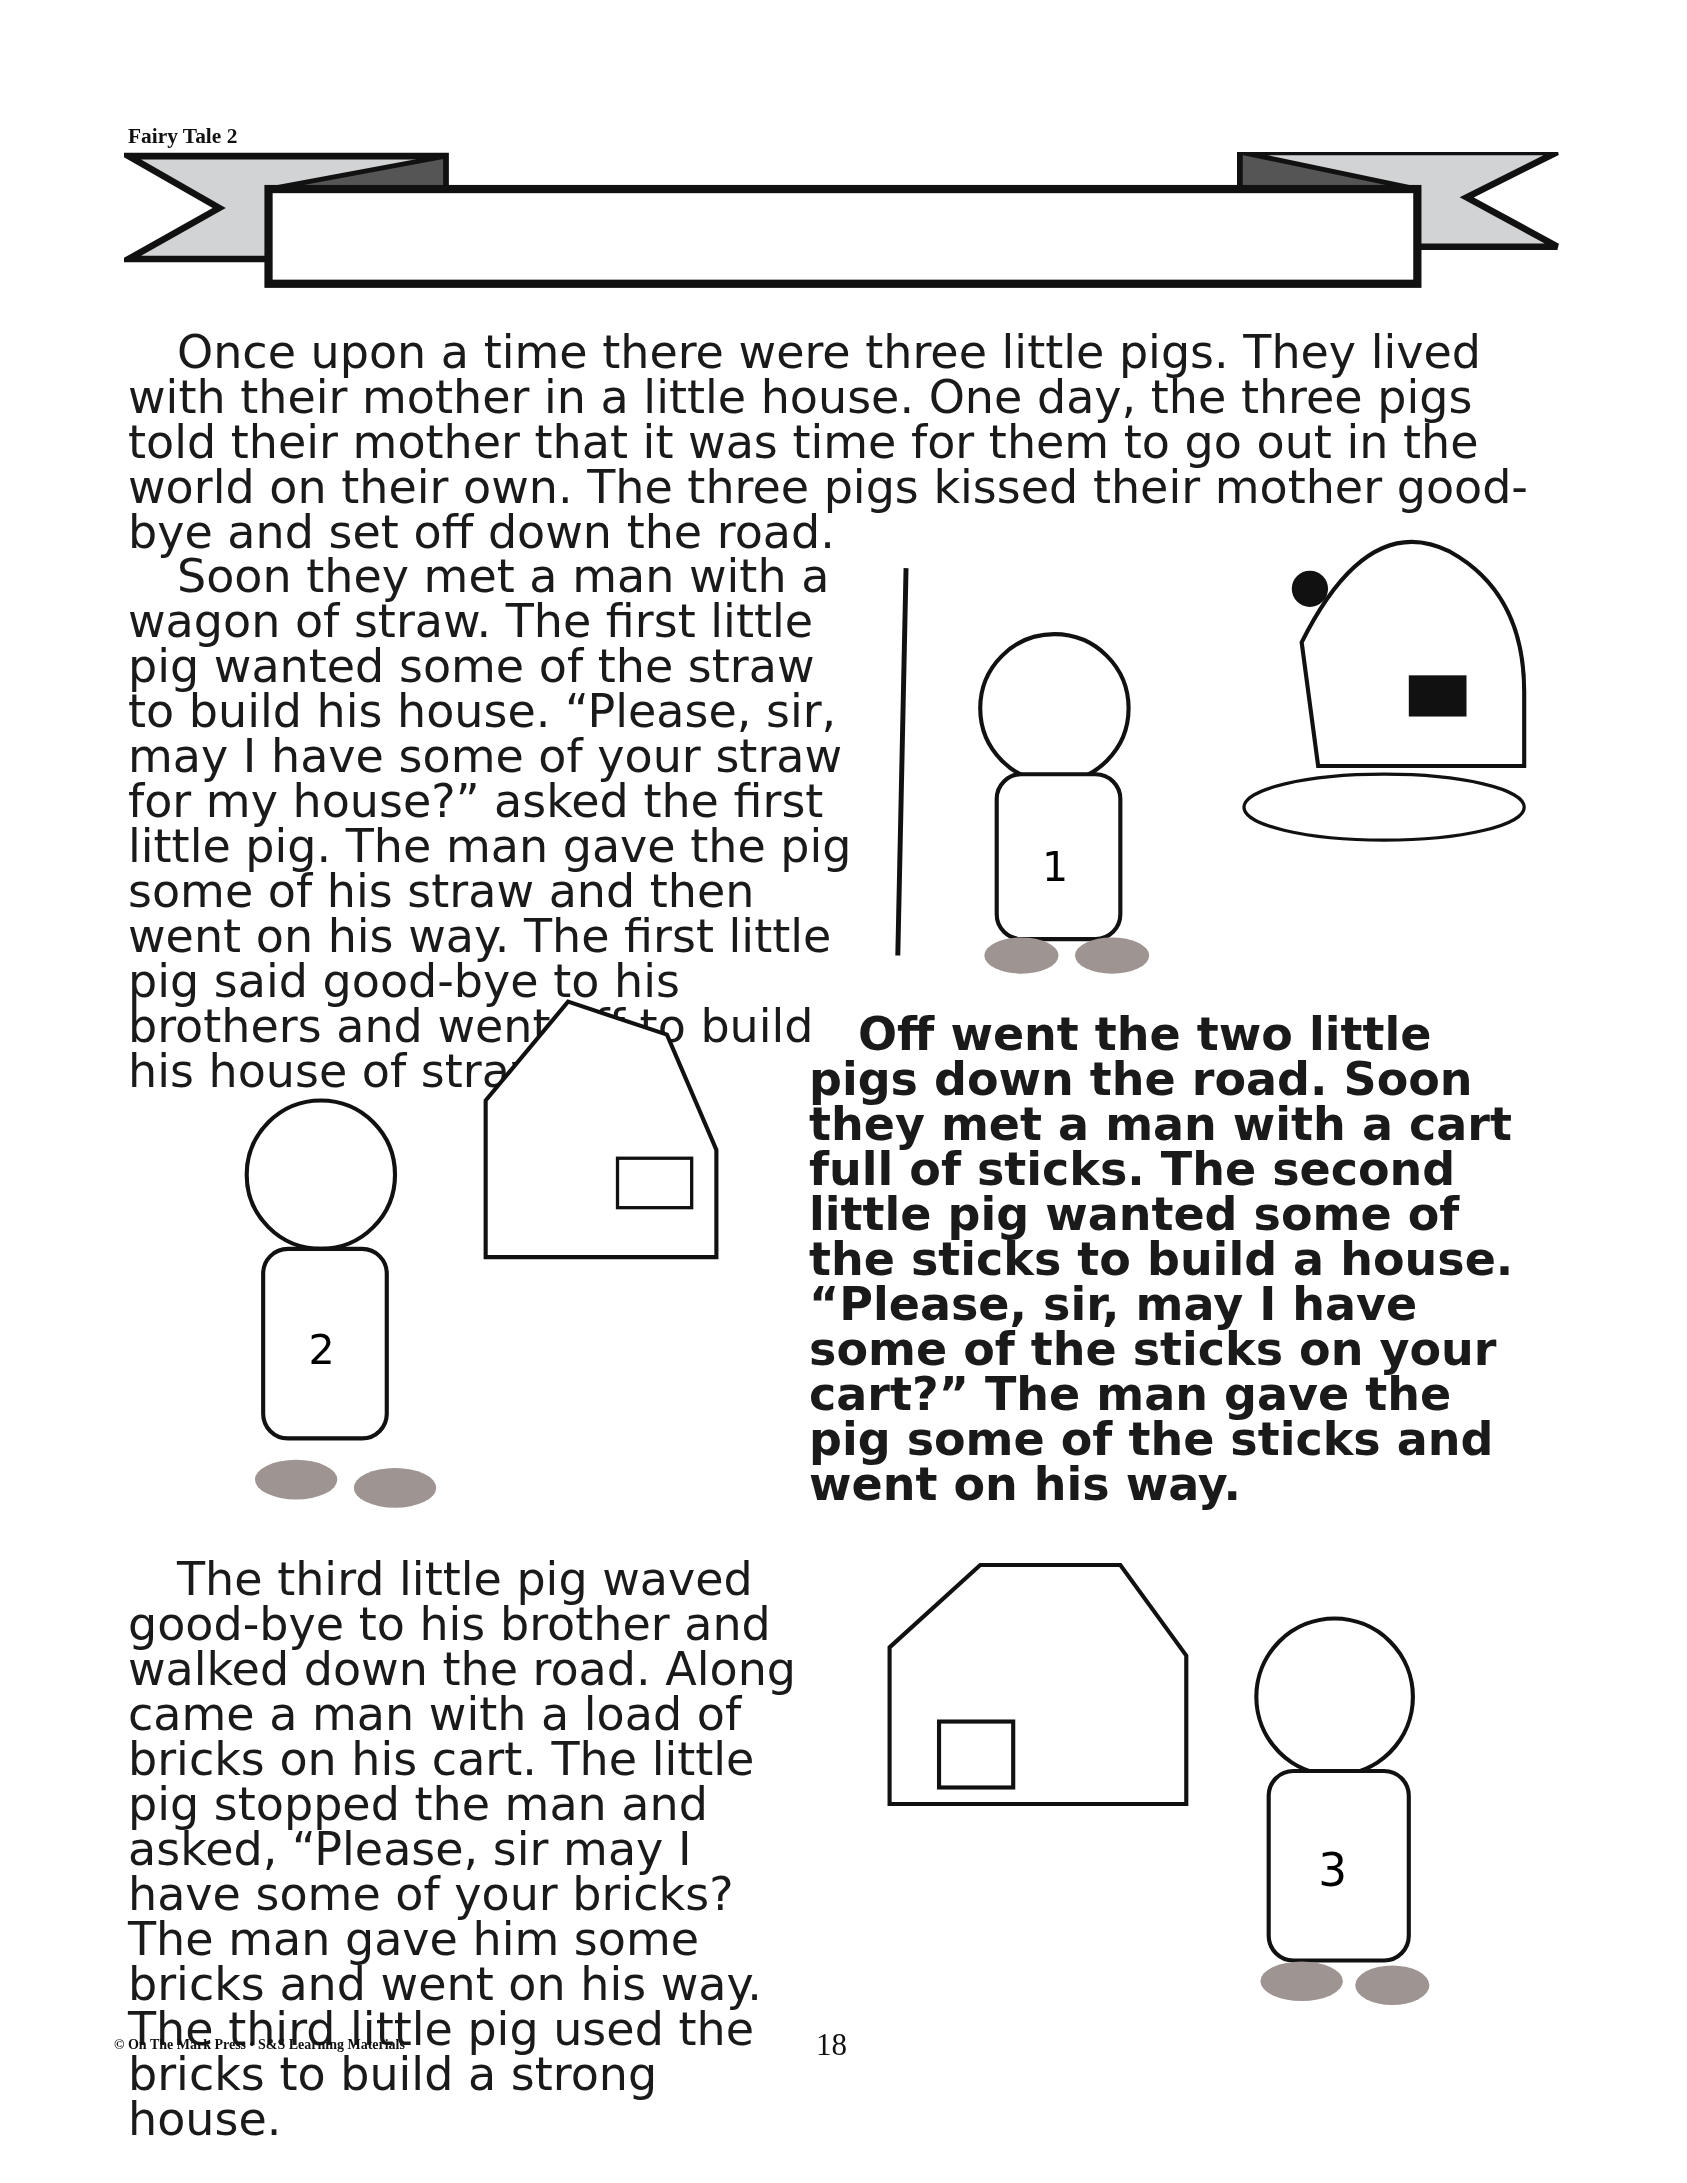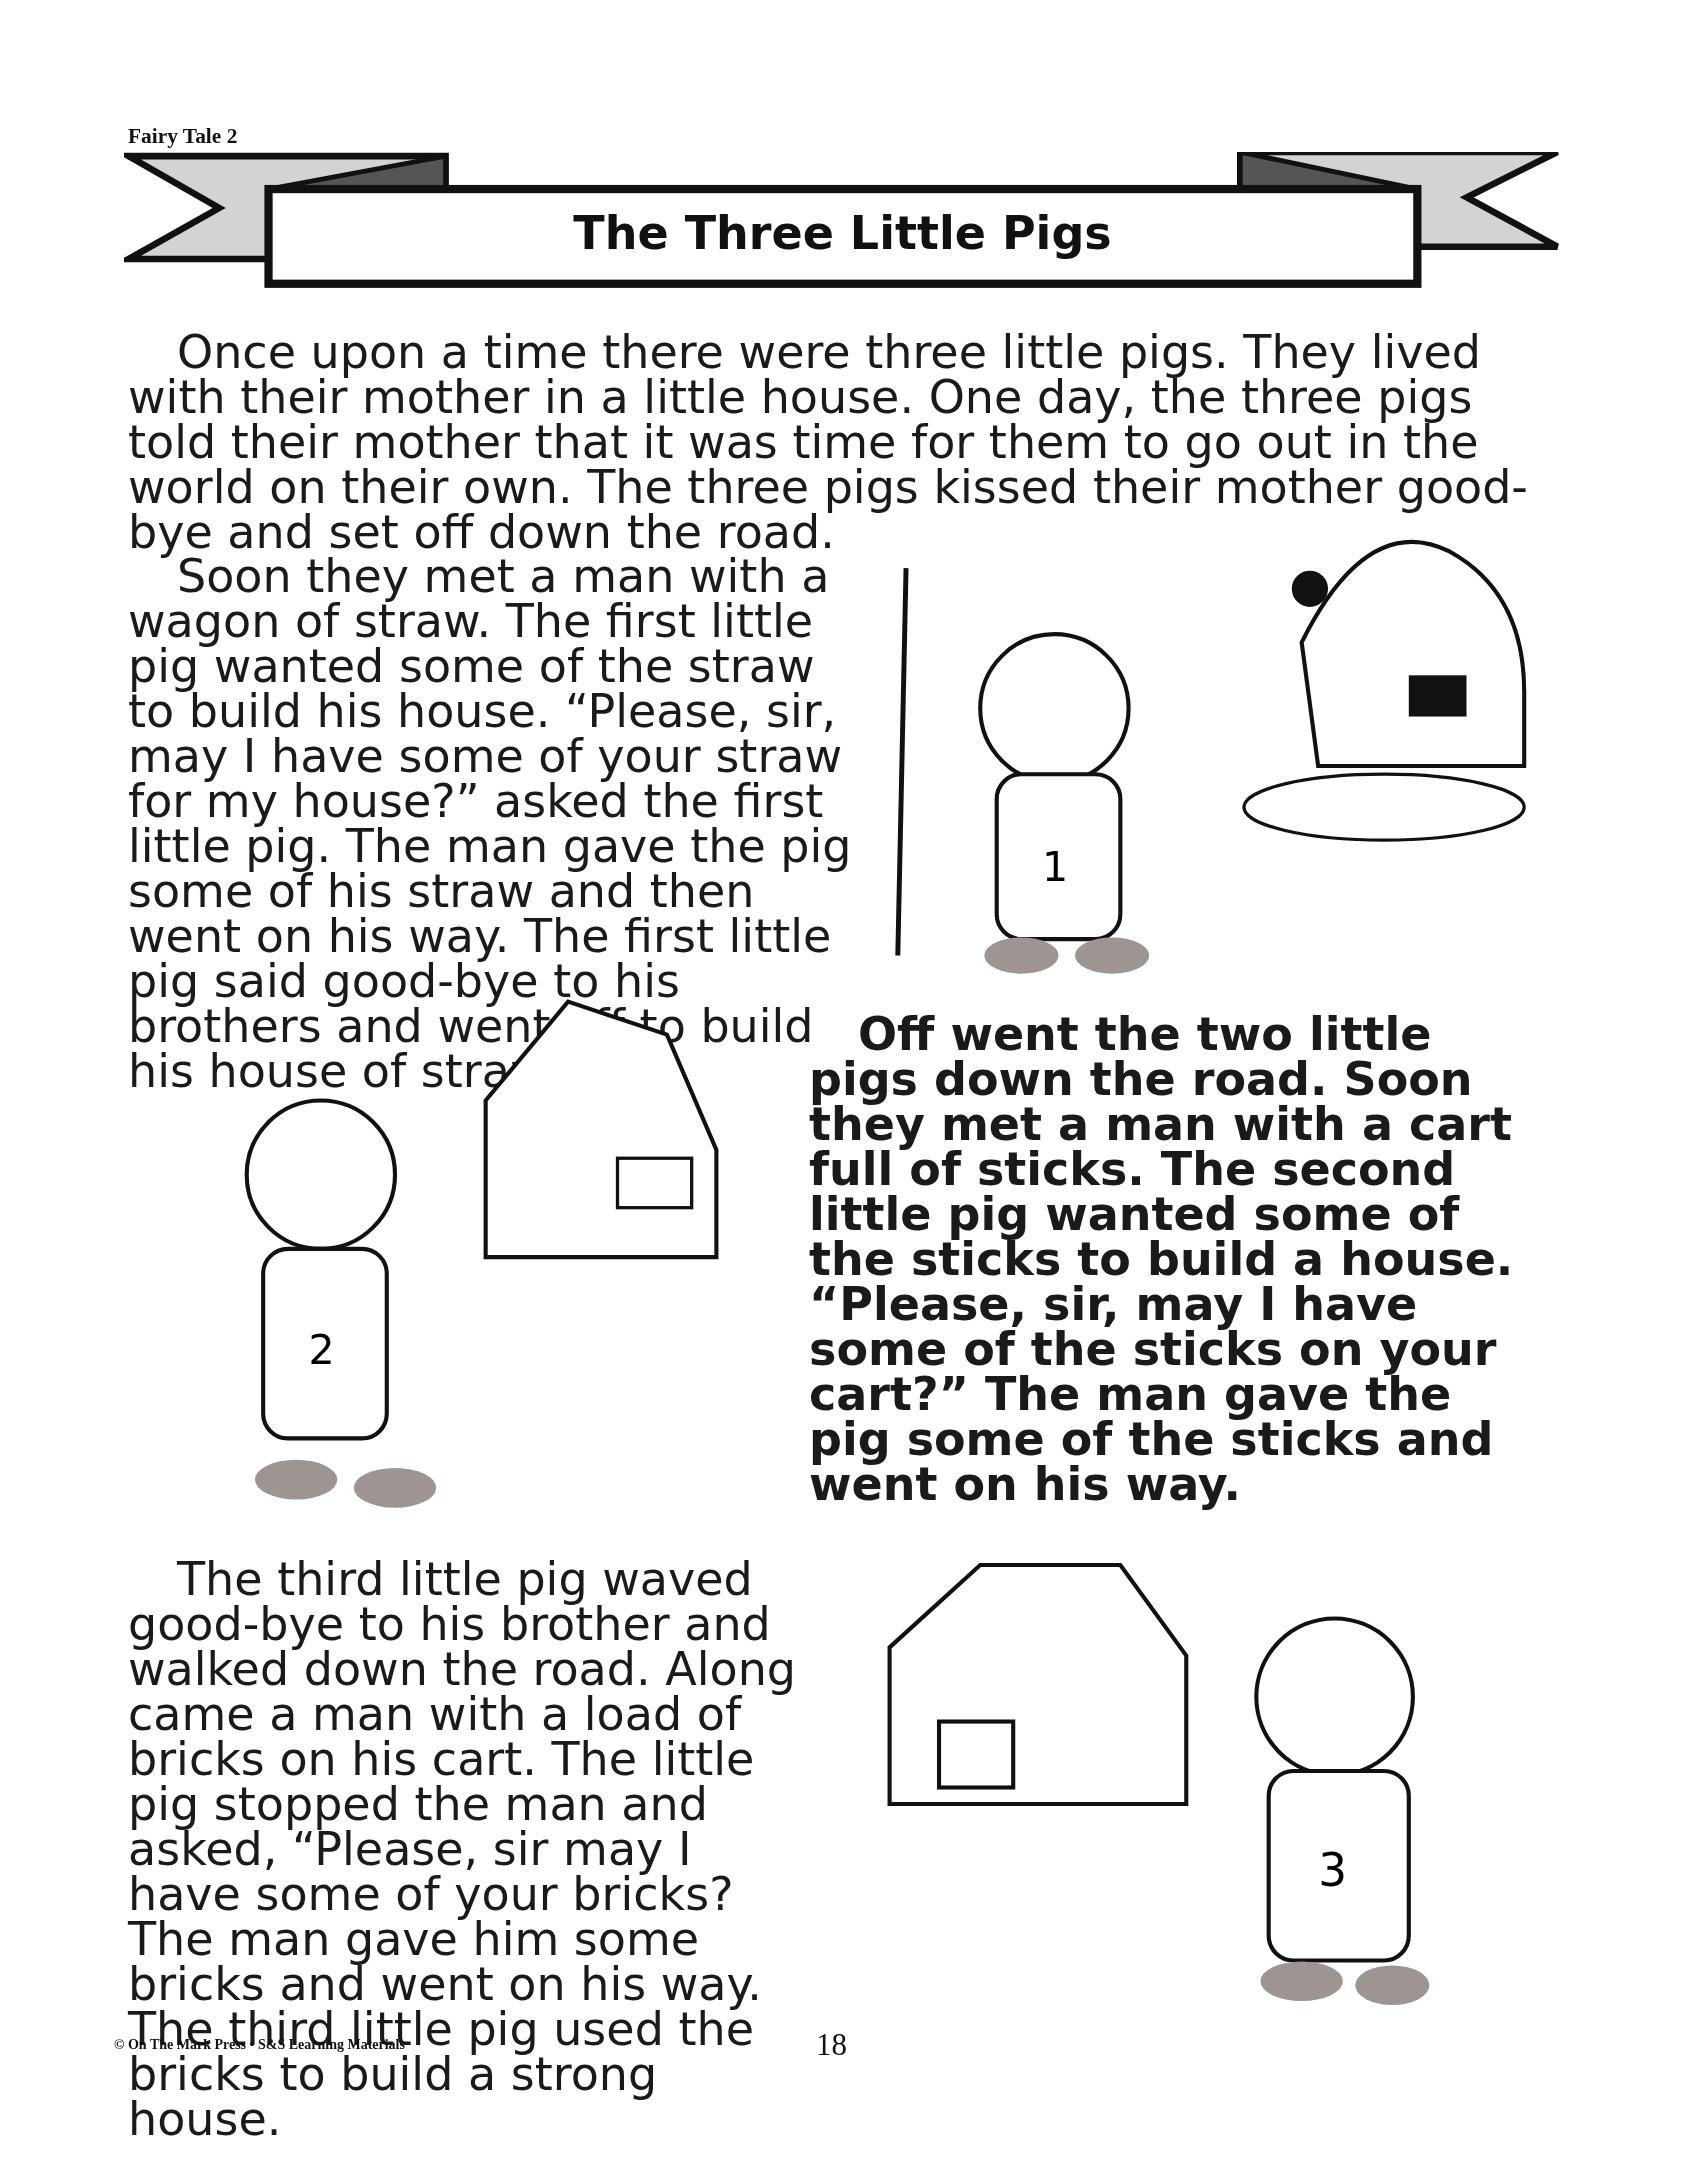--- a/index.html
+++ b/index.html
@@ -16,21 +16,20 @@
 
 <div id="page">
 <div class="abs label" style="left:128px;top:124px;">Fairy Tale 2</div>
 <svg class="abs" style="left:124px;top:152px;" width="1442" height="140" viewBox="0 0 1750 170">
 <polygon points="5,5 390,5 390,130 5,130 115,68" fill="#d2d3d4" stroke="#111" stroke-width="8"></polygon>
 <polygon points="175,45 390,5 390,45" fill="#555" stroke="#111" stroke-width="6"></polygon>
 <polygon points="1740,0 1355,0 1355,115 1740,115 1630,55" fill="#d2d3d4" stroke="#111" stroke-width="8"></polygon>
 <polygon points="1570,45 1355,0 1355,45" fill="#555" stroke="#111" stroke-width="6"></polygon>
 <rect x="175" y="45" width="1395" height="115" fill="#fff" stroke="#111" stroke-width="10"></rect>
 </svg>
-<div class="abs title" style="left:268px;top:206px;width:1149px;">The Three Little Pigs</div>
 <div class="abs para indent" style="left:128px;top:330px;width:1417px;">Once upon a time there were three little pigs. They lived with their mother in a little house. One day, the three pigs told their mother that it was time for them to go out in the world on their own. The three pigs kissed their mother good-bye and set off down the road.</div>
 <div class="abs para indent" style="left:128px;top:554px;width:733px;">Soon they met a man with a wagon of straw. The first little pig wanted some of the straw to build his house. “Please, sir, may I have some of your straw for my house?” asked the first little pig. The man gave the pig some of his straw and then went on his way. The first little pig said good-bye to his brothers and went off to build his house of straw.</div>
 <div class="abs para indent" style="left:809px;top:1012px;width:721px;font-weight:bold;">Off went the two little pigs down the road. Soon they met a man with a cart full of sticks. The second little pig wanted some of the sticks to build a house. “Please, sir, may I have some of the sticks on your cart?” The man gave the pig some of the sticks and went on his way.</div>
 <div class="abs para indent" style="left:128px;top:1557px;width:684px;">The third little pig waved good-bye to his brother and walked down the road. Along came a man with a load of bricks on his cart. The little pig stopped the man and asked, “Please, sir may I have some of your bricks? The man gave him some bricks and went on his way. The third little pig used the bricks to build a strong house.</div>
 <svg class="abs" style="left:873px;top:494px;" width="676" height="511" viewBox="0 0 820 620">
 <path d="M520 180 Q600 20 700 70 Q790 120 790 240 L790 330 L540 330 Z" fill="#fff" stroke="#111" stroke-width="5"></path>
 <circle cx="530" cy="115" r="22" fill="#111"></circle>
 <rect x="650" y="220" width="70" height="50" fill="#111"></rect>
 <ellipse cx="620" cy="380" rx="170" ry="40" fill="none" stroke="#111" stroke-width="4"></ellipse>
 <circle cx="220" cy="260" r="90" fill="#fff" stroke="#111" stroke-width="5"></circle>

